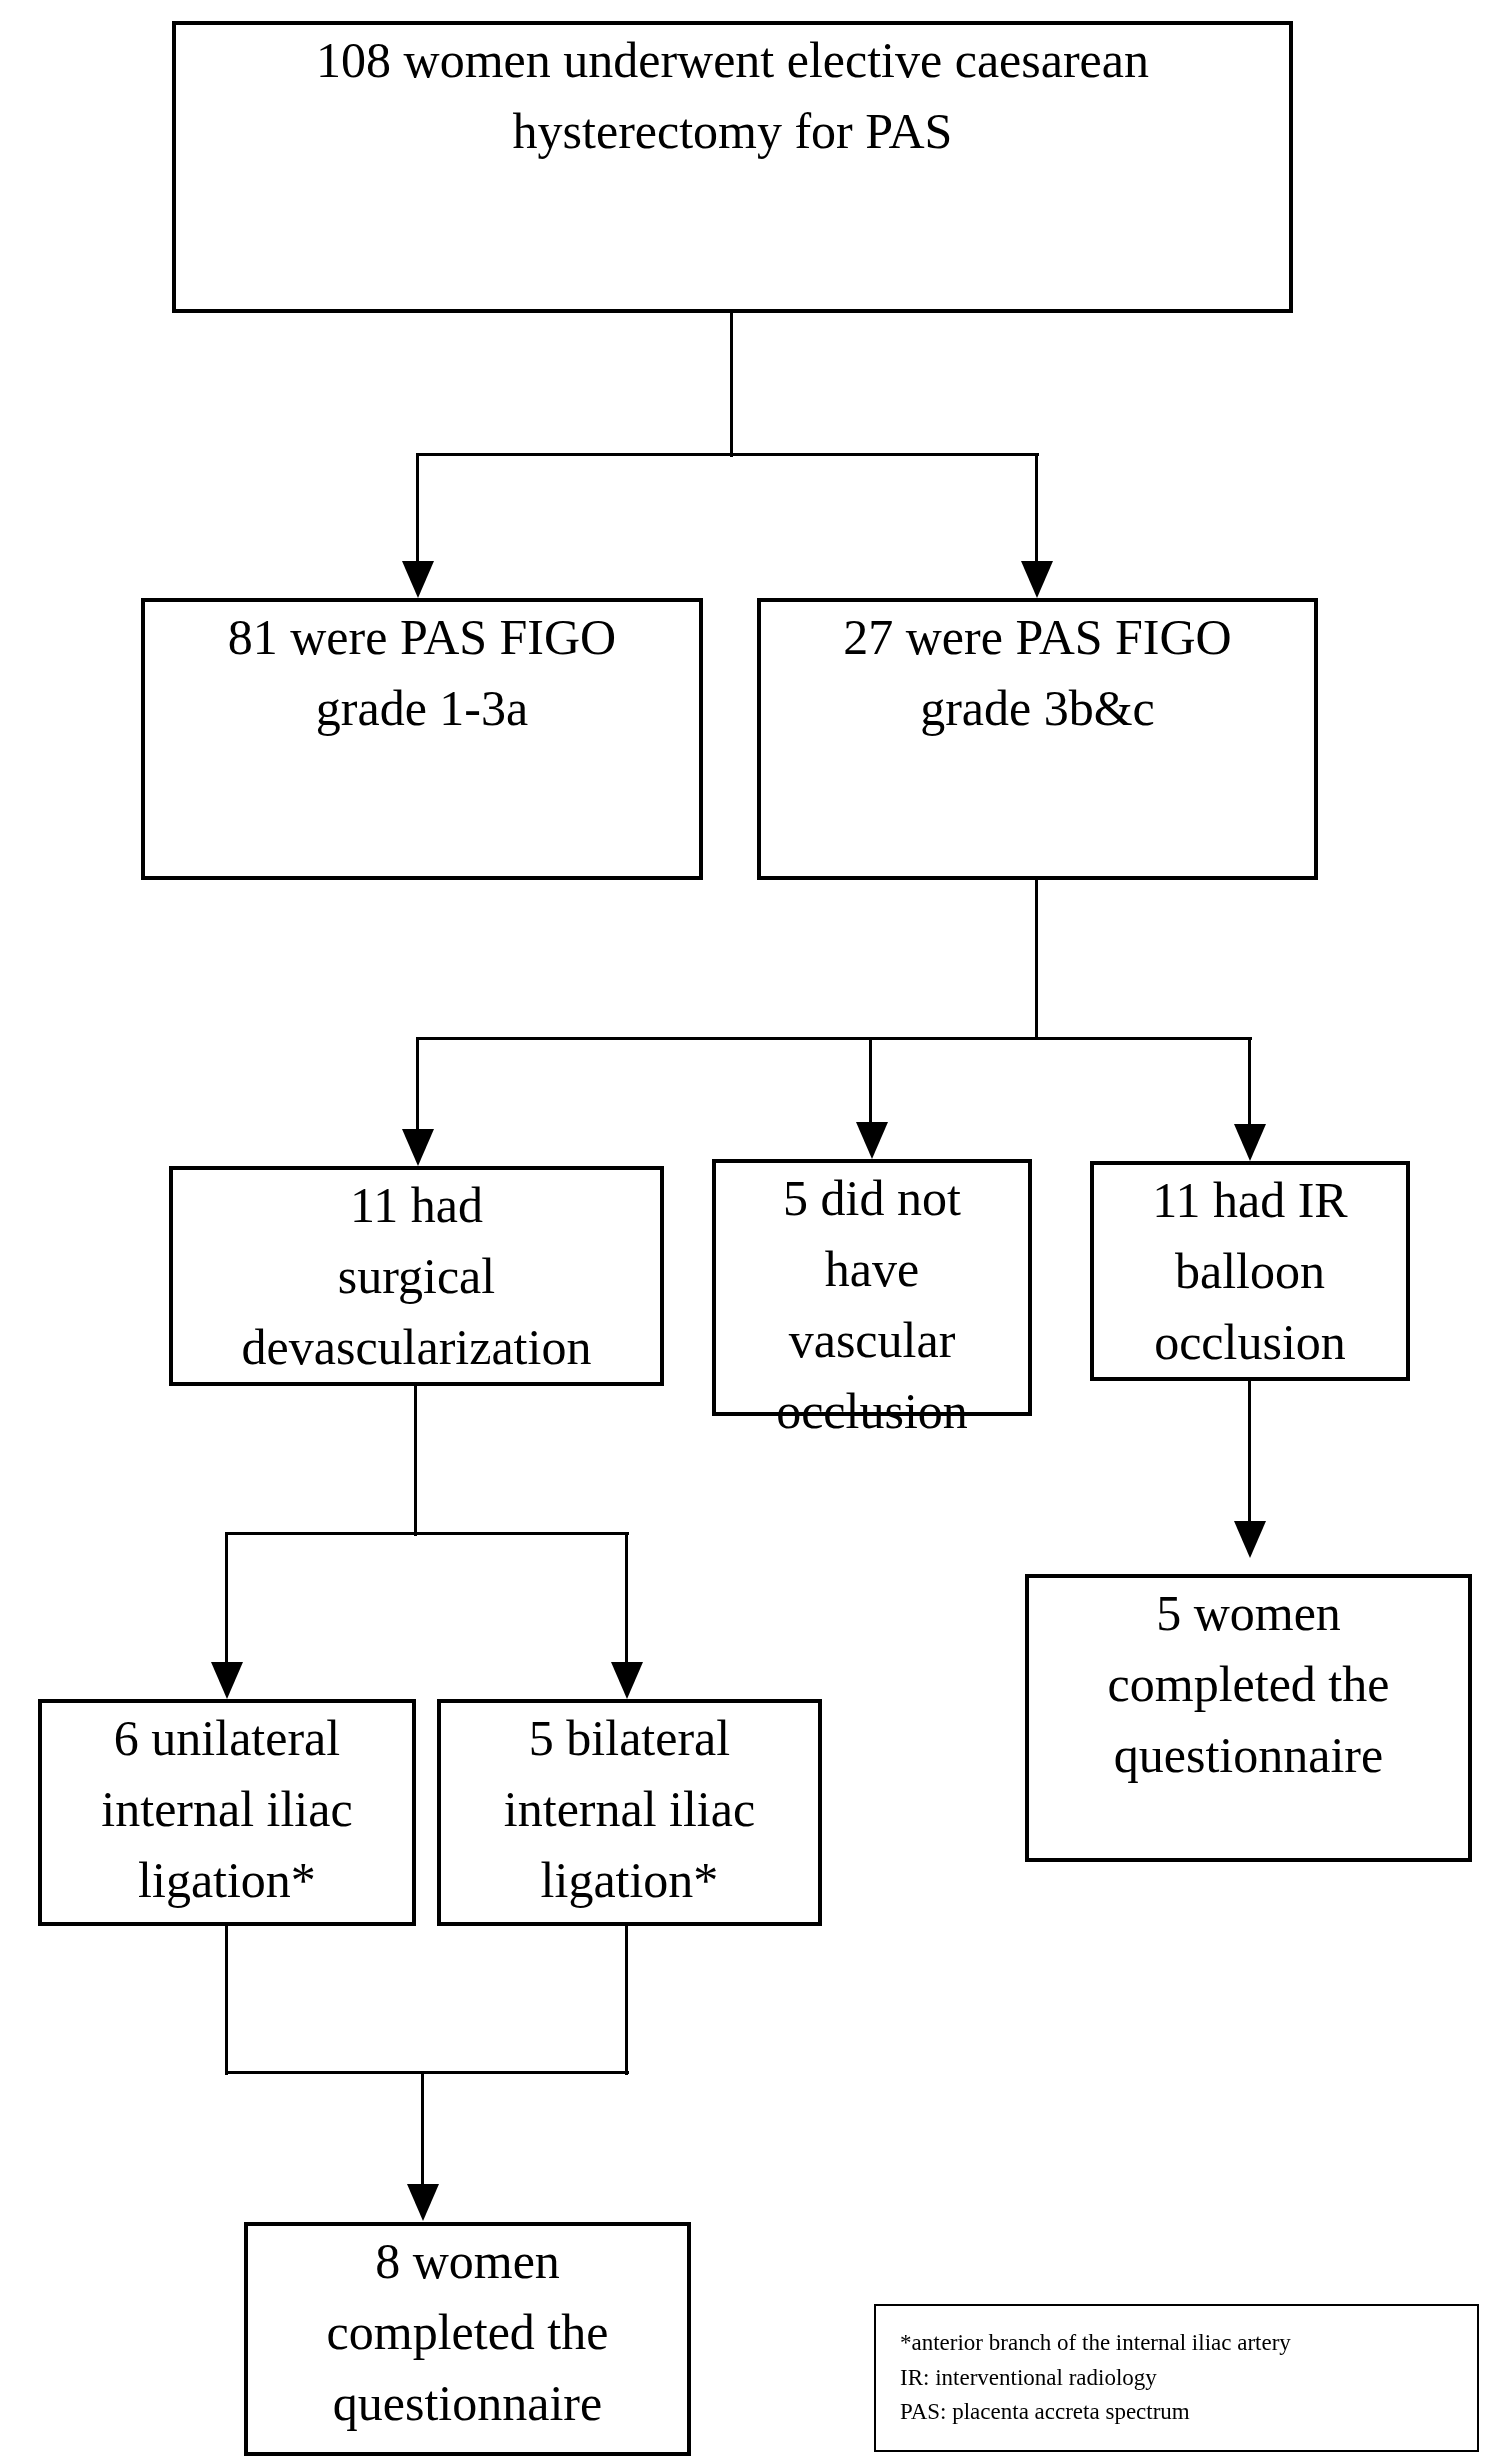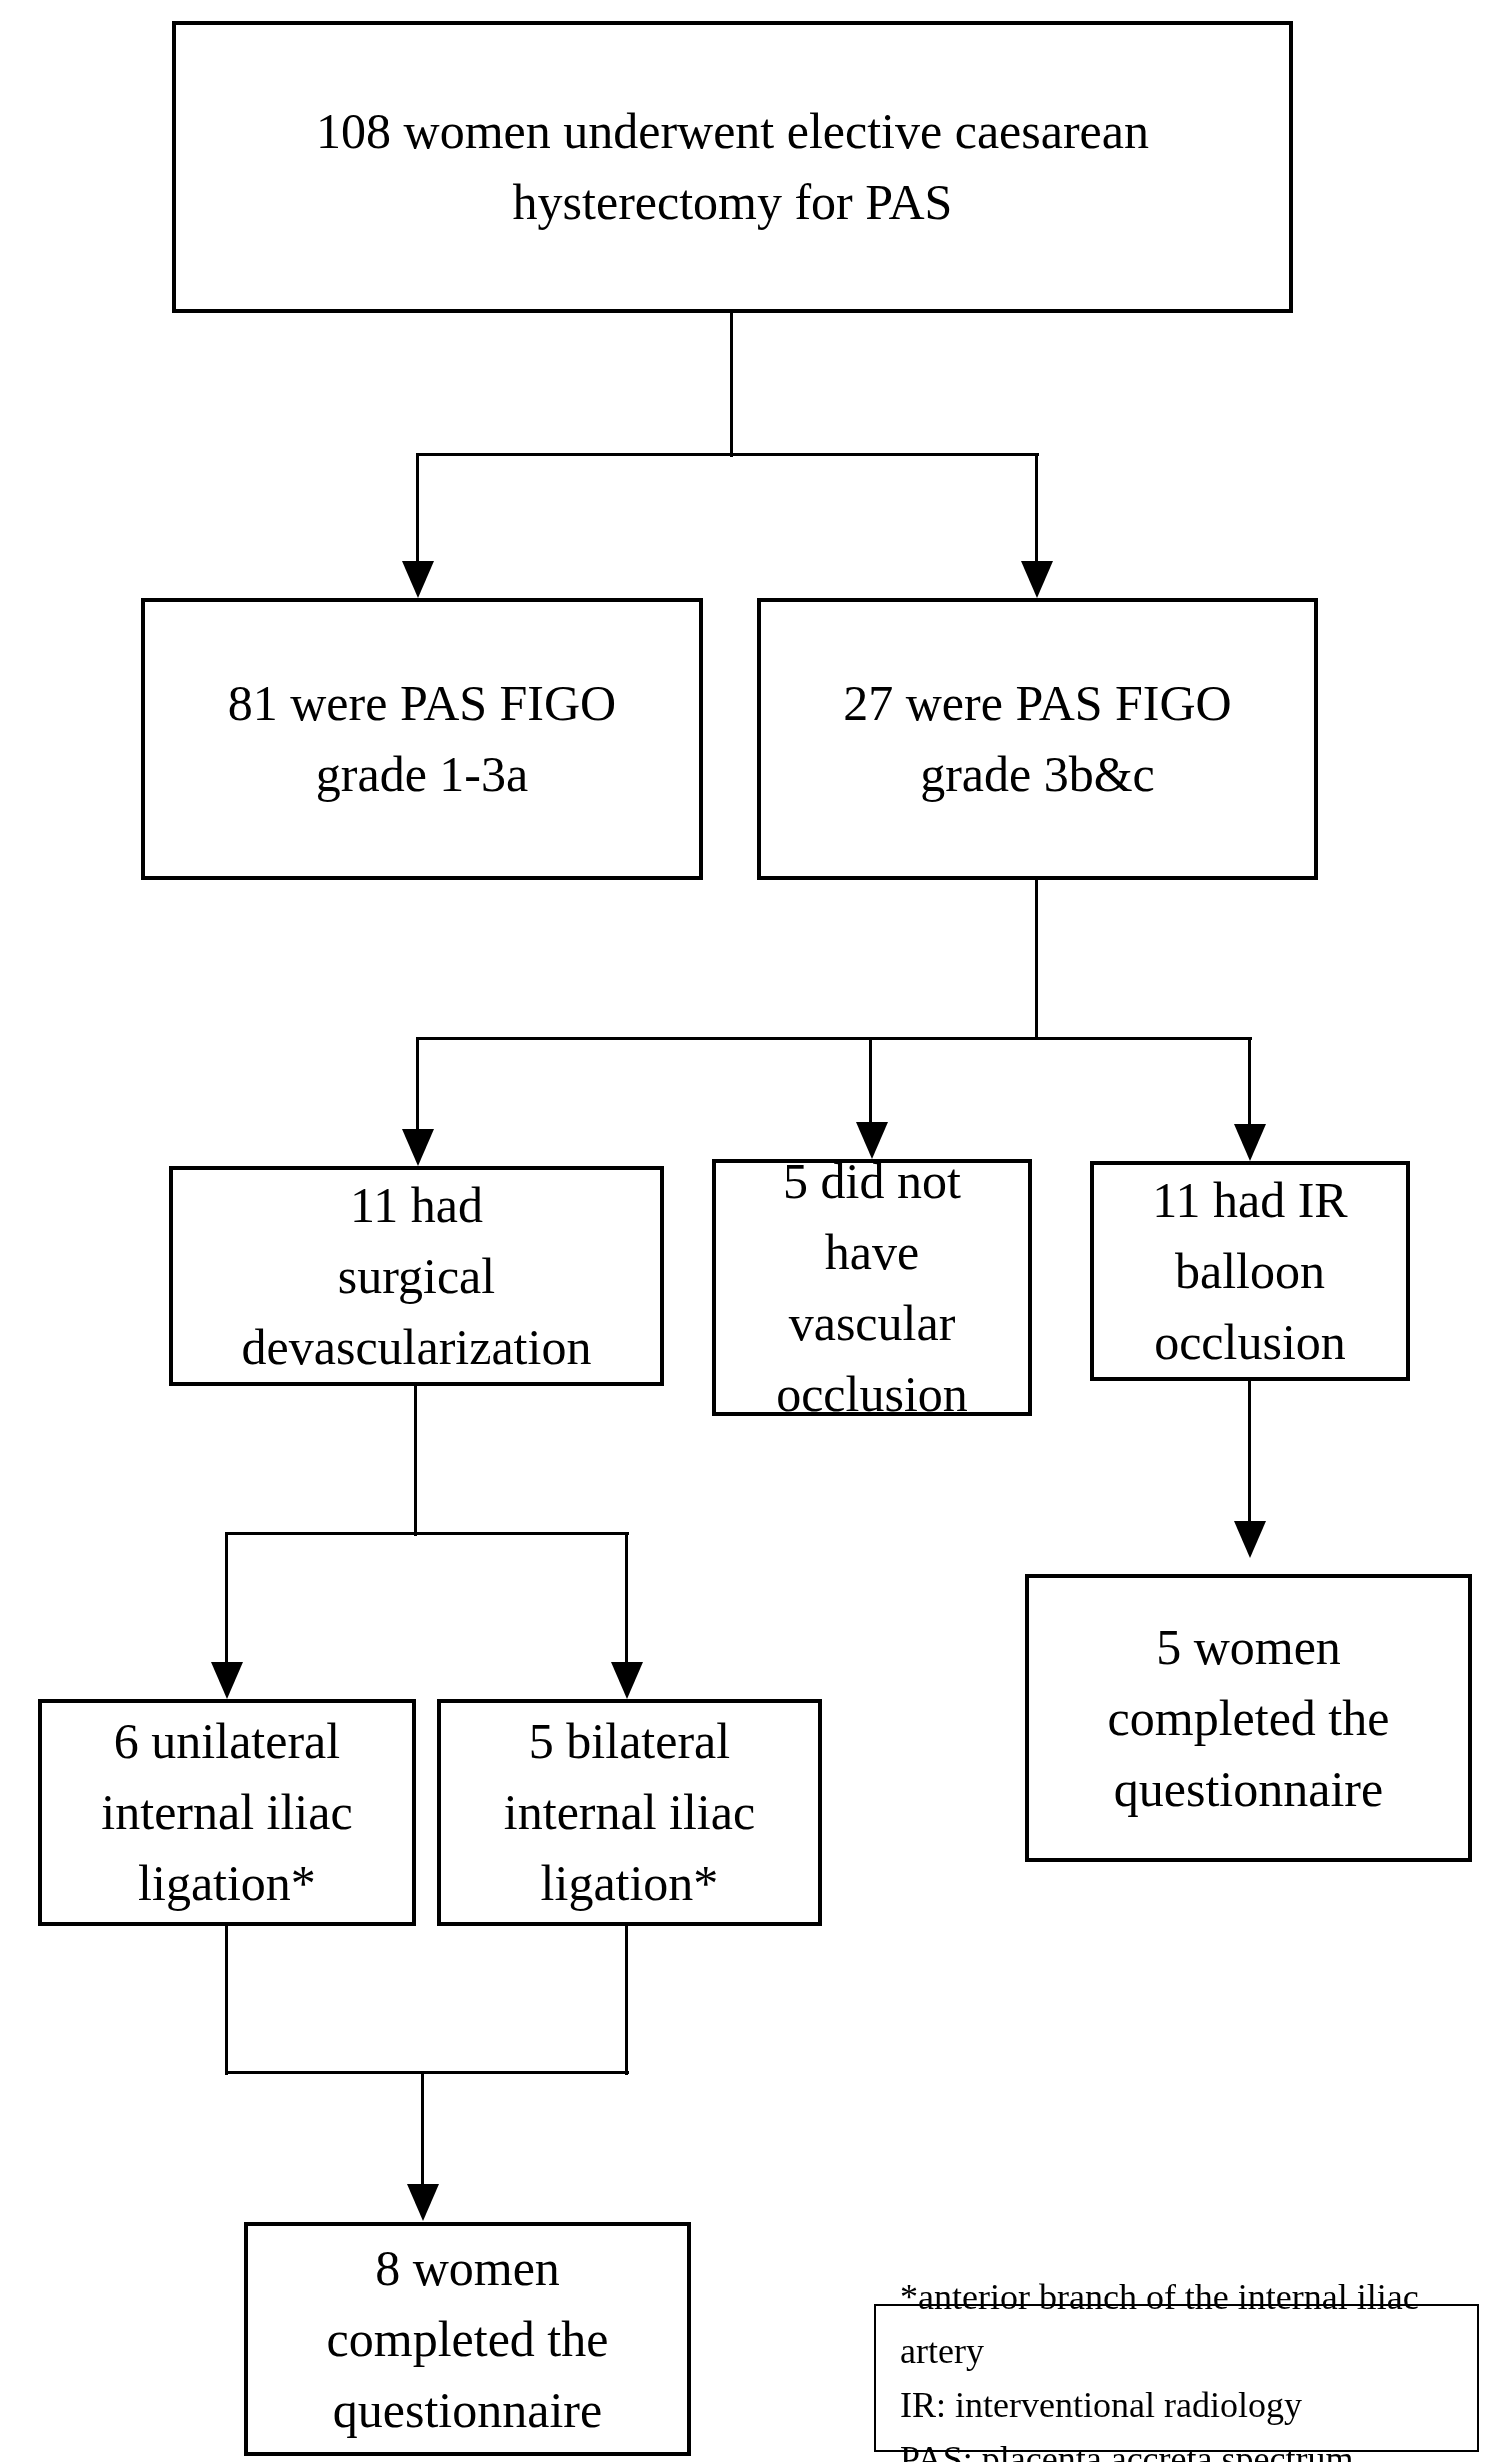--- a/index.html
+++ b/index.html
@@ -10,42 +10,41 @@
     font-family:"Liberation Serif","DejaVu Serif",serif;
     color:#000000;
     overflow:hidden;
   }
   .node{
     position:absolute;
     box-sizing:border-box;
     border:4.1px solid #000000;
     background:#ffffff;
     display:flex;
-    align-items:center;
     justify-content:center;
     text-align:center;
     font-size:50px;
     line-height:1.42;
   }
   .node-text{white-space:pre-line;}
   .vline,.hline{position:absolute;background:#000000;}
   .vline{width:3.4px;}
   .hline{height:3.4px;}
   .arrow{
     position:absolute;width:0;height:0;
     border-left:16px solid transparent;
     border-right:16px solid transparent;
     border-top:37px solid #000000;
   }
   .footnote{
     position:absolute;
     box-sizing:border-box;
     border:2.8px solid #000000;
     background:#ffffff;
-    font-size:36px;
+    font-size:23px;
     line-height:1.5;
     padding:13.8px 24px;
     display:flex;
     flex-direction:column;
     justify-content:center;
     text-align:left;
   }
 </style>
 </head>
 <body>

